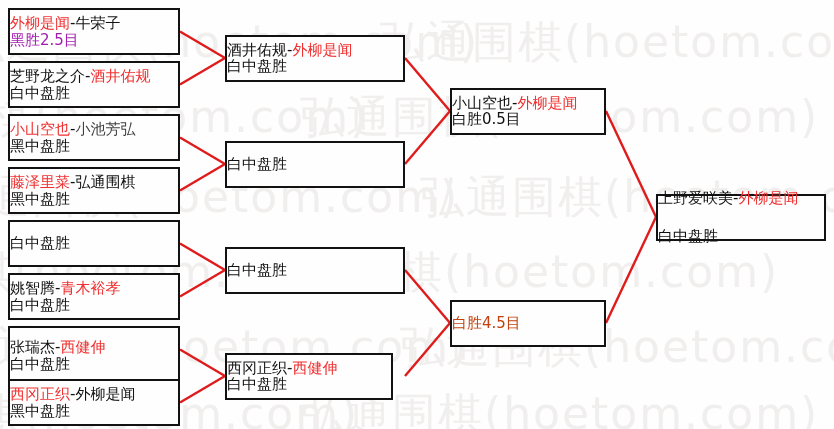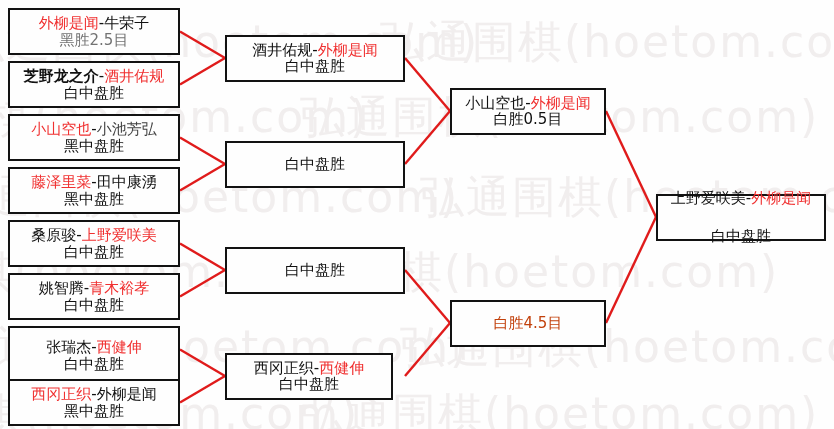--- a/index.html
+++ b/index.html
@@ -43,21 +43,21 @@
   }
   
   .node{
     position:absolute;
     box-sizing:border-box;
     background:#fefefe;
     border:2px solid #121212;
     z-index:2;
     display:flex;
     flex-direction:column;
-    align-items:center;
+    align-items:flex-start;
     justify-content:center;
     text-align:center;
     line-height:1.08;
   }
   .pairing{
     font-size:15px;
     white-space:nowrap;
     color:#111111;
     letter-spacing:0px;
   }
@@ -102,36 +102,35 @@
       <line x1="405" y1="58" x2="450" y2="111" stroke="#e01b1b" stroke-width="2.4"></line>
       <line x1="405" y1="164" x2="450" y2="111" stroke="#e01b1b" stroke-width="2.4"></line>
       <line x1="405" y1="270" x2="450" y2="323" stroke="#e01b1b" stroke-width="2.4"></line>
       <line x1="405" y1="376" x2="450" y2="323" stroke="#e01b1b" stroke-width="2.4"></line>
       <line x1="606" y1="111" x2="656" y2="217" stroke="#e01b1b" stroke-width="2.4"></line>
       <line x1="606" y1="323" x2="656" y2="217" stroke="#e01b1b" stroke-width="2.4"></line>
     </svg>
 
 <div class="node" style="left: 8px; top: 8px; width: 172px; height: 47px; border-color: rgb(18, 18, 18); background: rgb(254, 254, 254);">
       <div class="pairing"><span class="win" style="color: rgb(240, 48, 48);">外柳是闻</span><span class="dash" style="color: rgb(17, 17, 17);">-</span><span class="lose" style="color: rgb(17, 17, 17);">牛荣子</span></div>
-      <div class="result" style="color: #737373;">黑胜2.5目</div>
+      <div class="result" style="color: #a21caf;">黑胜2.5目</div>
     </div>
     <div class="node" style="left: 8px; top: 61px; width: 172px; height: 47px; border-color: rgb(18, 18, 18); background: rgb(254, 254, 254);">
-      <div class="pairing"><span class="lose" style="color: rgb(17, 17, 17); font-weight: bold;">芝野龙之介</span><span class="dash" style="color: rgb(17, 17, 17);">-</span><span class="win" style="color: rgb(240, 48, 48);">酒井佑规</span></div>
+      <div class="pairing"><span class="lose" style="color: rgb(17, 17, 17);">芝野龙之介</span><span class="dash" style="color: rgb(17, 17, 17);">-</span><span class="win" style="color: rgb(240, 48, 48);">酒井佑规</span></div>
       <div class="result" style="color: rgb(17, 17, 17);">白中盘胜</div>
     </div>
     <div class="node" style="left: 8px; top: 114px; width: 172px; height: 47px; border-color: rgb(18, 18, 18); background: rgb(254, 254, 254);">
       <div class="pairing"><span class="win" style="color: rgb(240, 48, 48);">小山空也</span><span class="dash" style="color: rgb(17, 17, 17);">-</span><span class="lose" style="color: #404040;">小池芳弘</span></div>
       <div class="result" style="color: rgb(17, 17, 17);">黑中盘胜</div>
     </div>
     <div class="node" style="left: 8px; top: 167px; width: 172px; height: 47px; border-color: rgb(18, 18, 18); background: rgb(254, 254, 254);">
-      <div class="pairing"><span class="win" style="color: rgb(240, 48, 48);">藤泽里菜</span><span class="dash" style="color: rgb(17, 17, 17);">-</span><span class="lose" style="color: rgb(17, 17, 17);">田中康湧</span></div>
+      <div class="pairing"><span class="win" style="color: rgb(240, 48, 48);">藤泽里菜</span><span class="dash" style="color: rgb(17, 17, 17);">-</span><span class="lose" style="color: rgb(17, 17, 17);">弘通围棋</span></div>
       <div class="result" style="color: rgb(17, 17, 17);">黑中盘胜</div>
     </div>
     <div class="node" style="left: 8px; top: 220px; width: 172px; height: 47px; border-color: rgb(18, 18, 18); background: rgb(254, 254, 254);">
-      <div class="pairing"><span class="lose" style="color: rgb(17, 17, 17);">桑原骏</span><span class="dash" style="color: rgb(17, 17, 17);">-</span><span class="win" style="color: rgb(240, 48, 48);">上野爱咲美</span></div>
       <div class="result" style="color: rgb(17, 17, 17);">白中盘胜</div>
     </div>
     <div class="node" style="left: 8px; top: 273px; width: 172px; height: 47px; border-color: rgb(18, 18, 18); background: rgb(254, 254, 254);">
       <div class="pairing"><span class="lose" style="color: rgb(17, 17, 17);">姚智腾</span><span class="dash" style="color: rgb(17, 17, 17);">-</span><span class="win" style="color: rgb(240, 48, 48);">青木裕孝</span></div>
       <div class="result" style="color: rgb(17, 17, 17);">白中盘胜</div>
     </div>
     <div class="node" style="left: 8px; top: 326px; width: 172px; height: 59px; border-color: rgb(18, 18, 18); background: rgb(254, 254, 254);">
       <div class="pairing"><span class="lose" style="color: rgb(17, 17, 17);">张瑞杰</span><span class="dash" style="color: rgb(17, 17, 17);">-</span><span class="win" style="color: rgb(240, 48, 48);">西健伸</span></div>
       <div class="result" style="color: rgb(17, 17, 17);">白中盘胜</div>
     </div>

